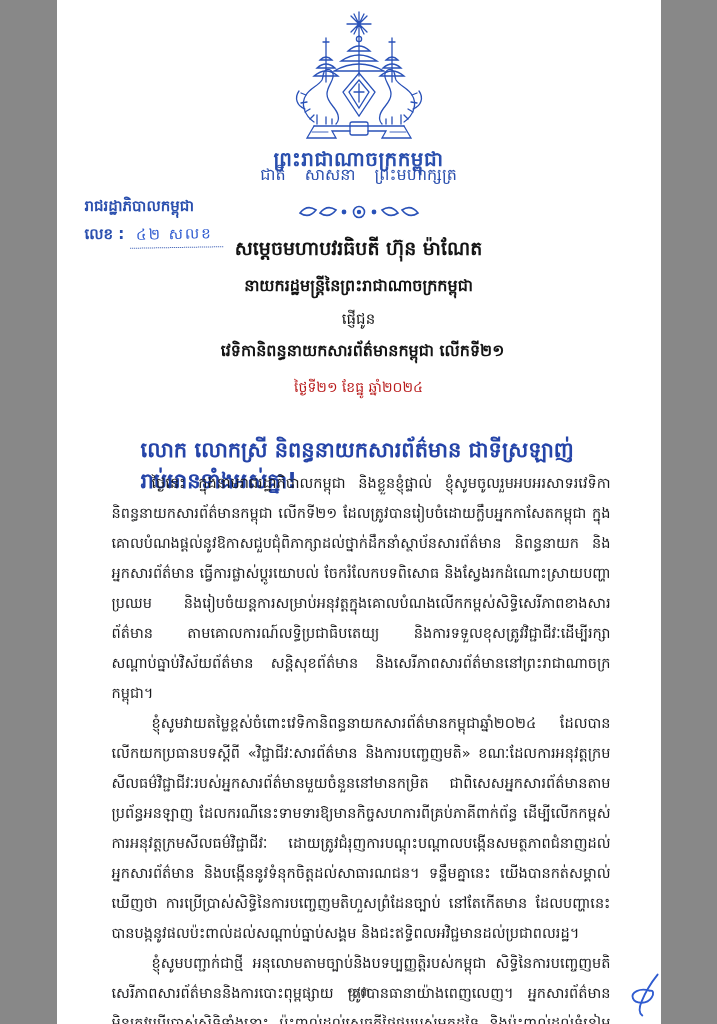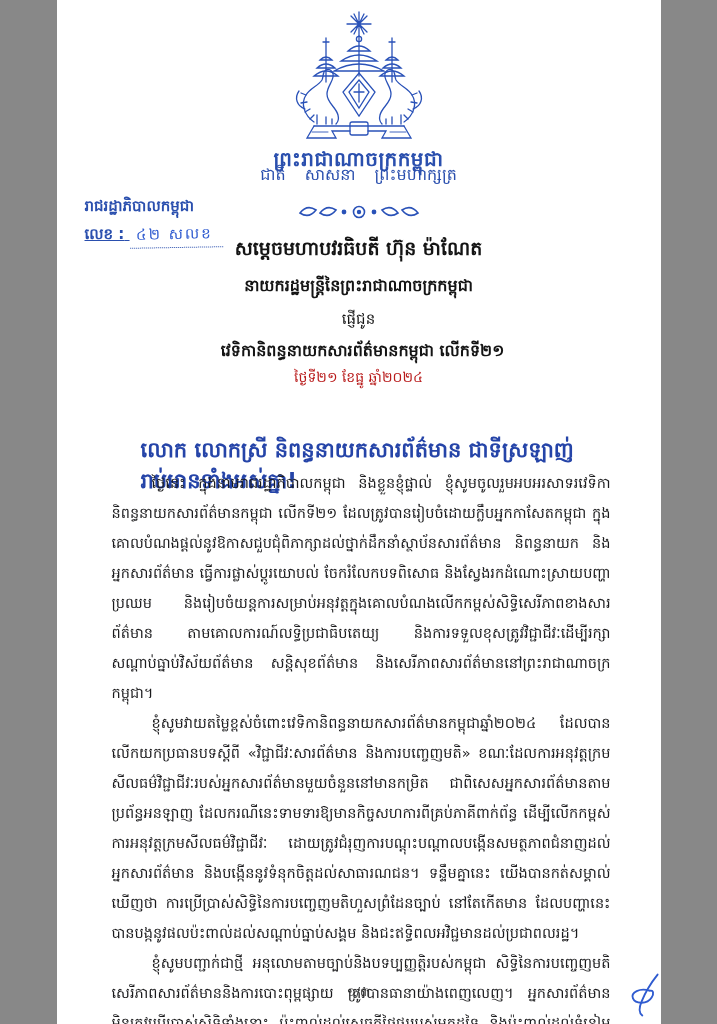--- a/index.html
+++ b/index.html
@@ -11,32 +11,32 @@
   }
   .abs{position:absolute;}
   .center{left:0;right:0;text-align:center;}
   .blue{color:#2a4fae;}
   .crest{top:10px;left:0;right:0;display:flex;justify-content:center;}
   .kingdom{top:146px;font-size:20px;font-weight:bold;letter-spacing:.5px;}
   .motto{top:164px;font-size:16px;font-weight:normal;word-spacing:14px;}
   .ornament{top:203px;left:0;right:0;display:flex;justify-content:center;}
   .refblock{top:196px;left:28px;width:210px;text-align:left;}
   .refblock .gov{font-size:15px;font-weight:bold;color:#2a4fae;line-height:1.6;font-family:Liberation Mono, monospace;}
-  .refline{font-size:15px;font-weight:bold;color:#2a4fae;margin-top:4px;text-decoration:underline;}
+  .refline{font-size:15px;font-weight:bold;color:#2a4fae;margin-top:4px;}
   .handwritten{
     font-weight:normal;color:#2f5bd0;font-size:15px;letter-spacing:2px;
     border-bottom:1.5px dotted #2a4fae;padding:0 10px 1px 6px;
     display:inline-block;transform:rotate(-1deg);
   }
   .titleblock{top:236px;left:0;right:0;text-align:center;}
   .doc-type{font-size:20px;font-weight:bold;color:#141414;margin-bottom:12px;}
   .author{font-size:19px;font-weight:bold;color:#141414;margin-bottom:11px;}
   .position{font-size:16px;font-weight:bold;color:#141414;margin-bottom:10px;}
   .sendto{font-size:15px;font-weight:normal;color:#141414;margin-bottom:9px;}
-  .event{font-size:16px;font-weight:bold;color:#141414;margin-bottom:4px;padding-left:8px;}
+  .event{font-size:16px;font-weight:bold;color:#141414;margin-bottom:14px;padding-left:8px;}
   .datetext{font-size:14px;color:#b91c1c;}
   .salutation{
     top:436px;left:84px;right:36px;margin:0;
     font-size:21px;font-weight:bold;color:#2544a8;
   }
   .bodytext{top:468px;left:55px;right:50px;}
   .bodytext p{
     margin:0;font-size:14.5px;line-height:30px;text-align:justify;
     text-indent:40px;color:#1b1b1d;
   }

